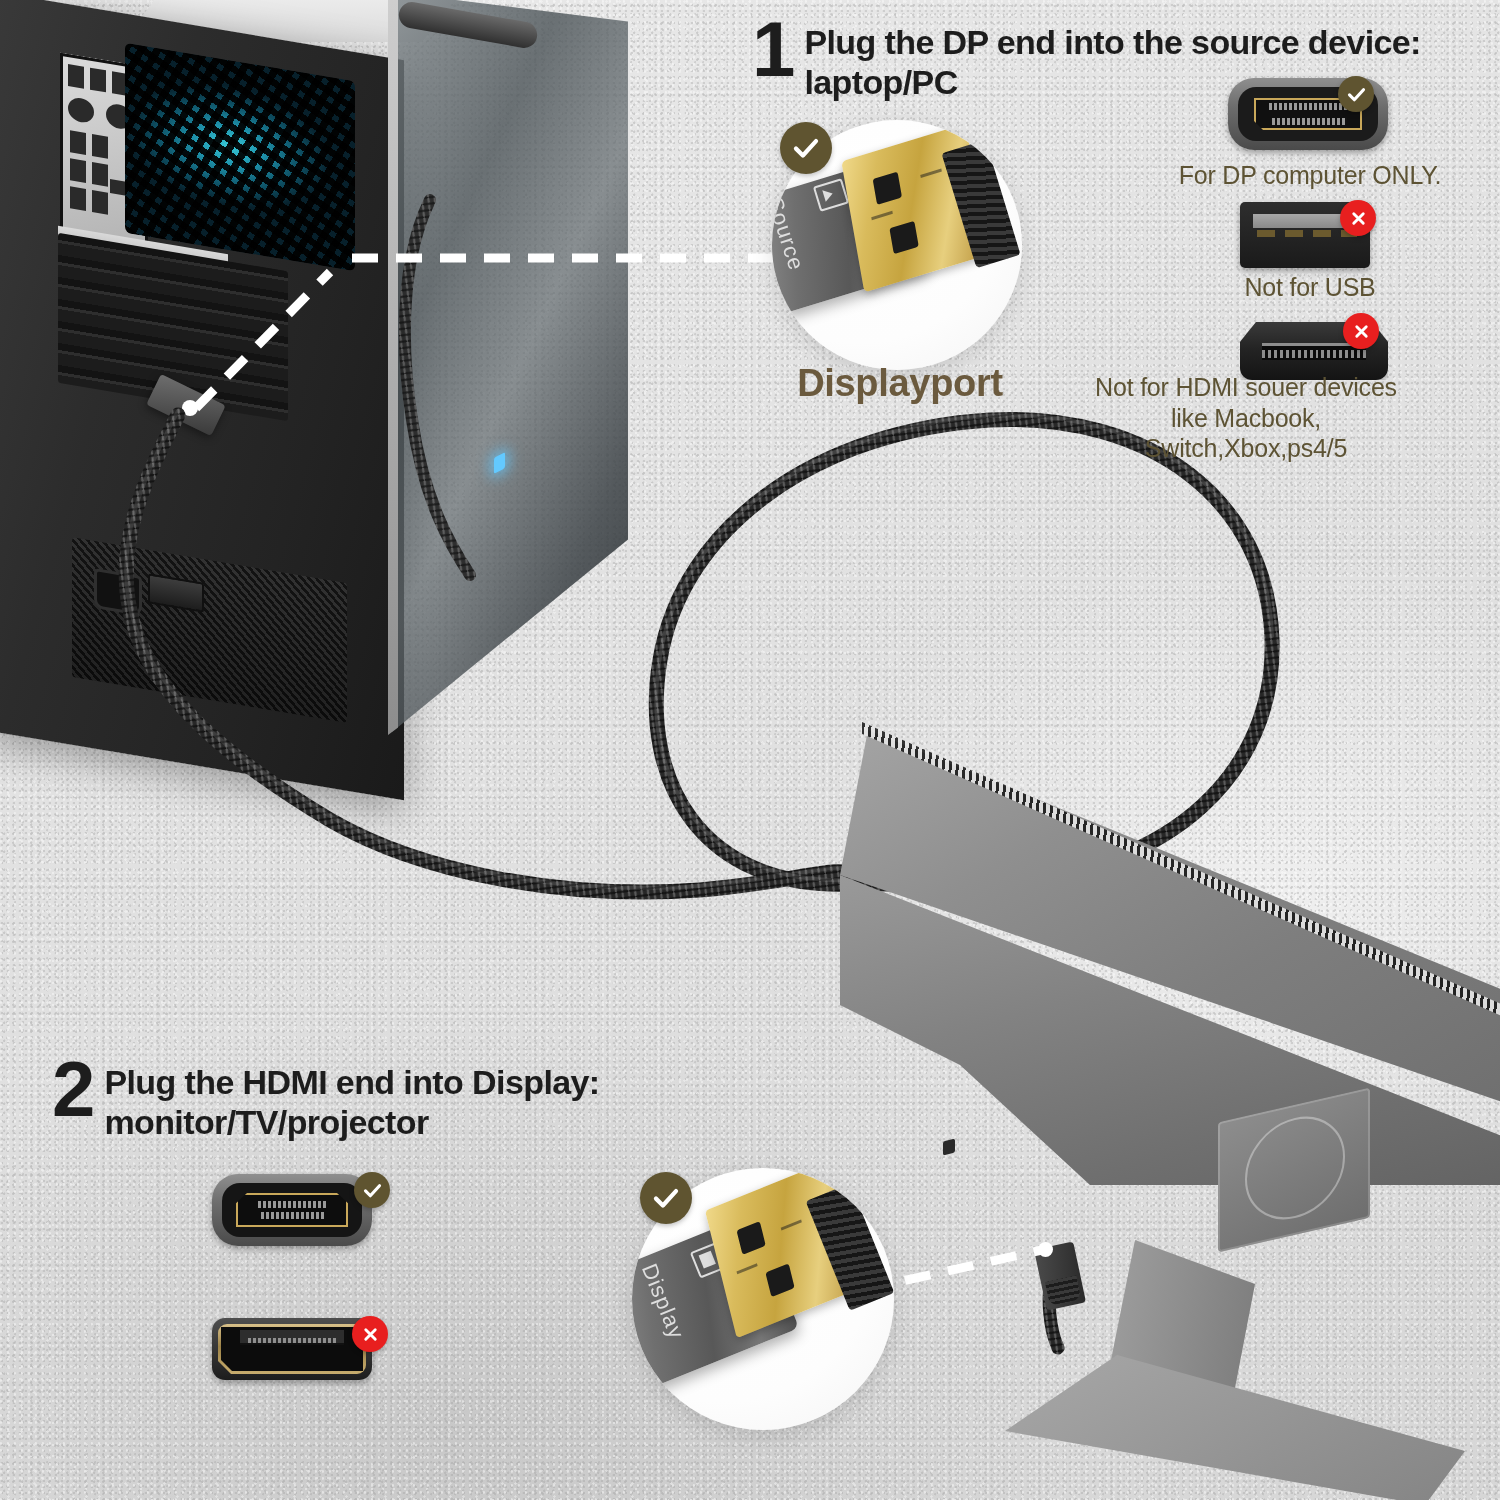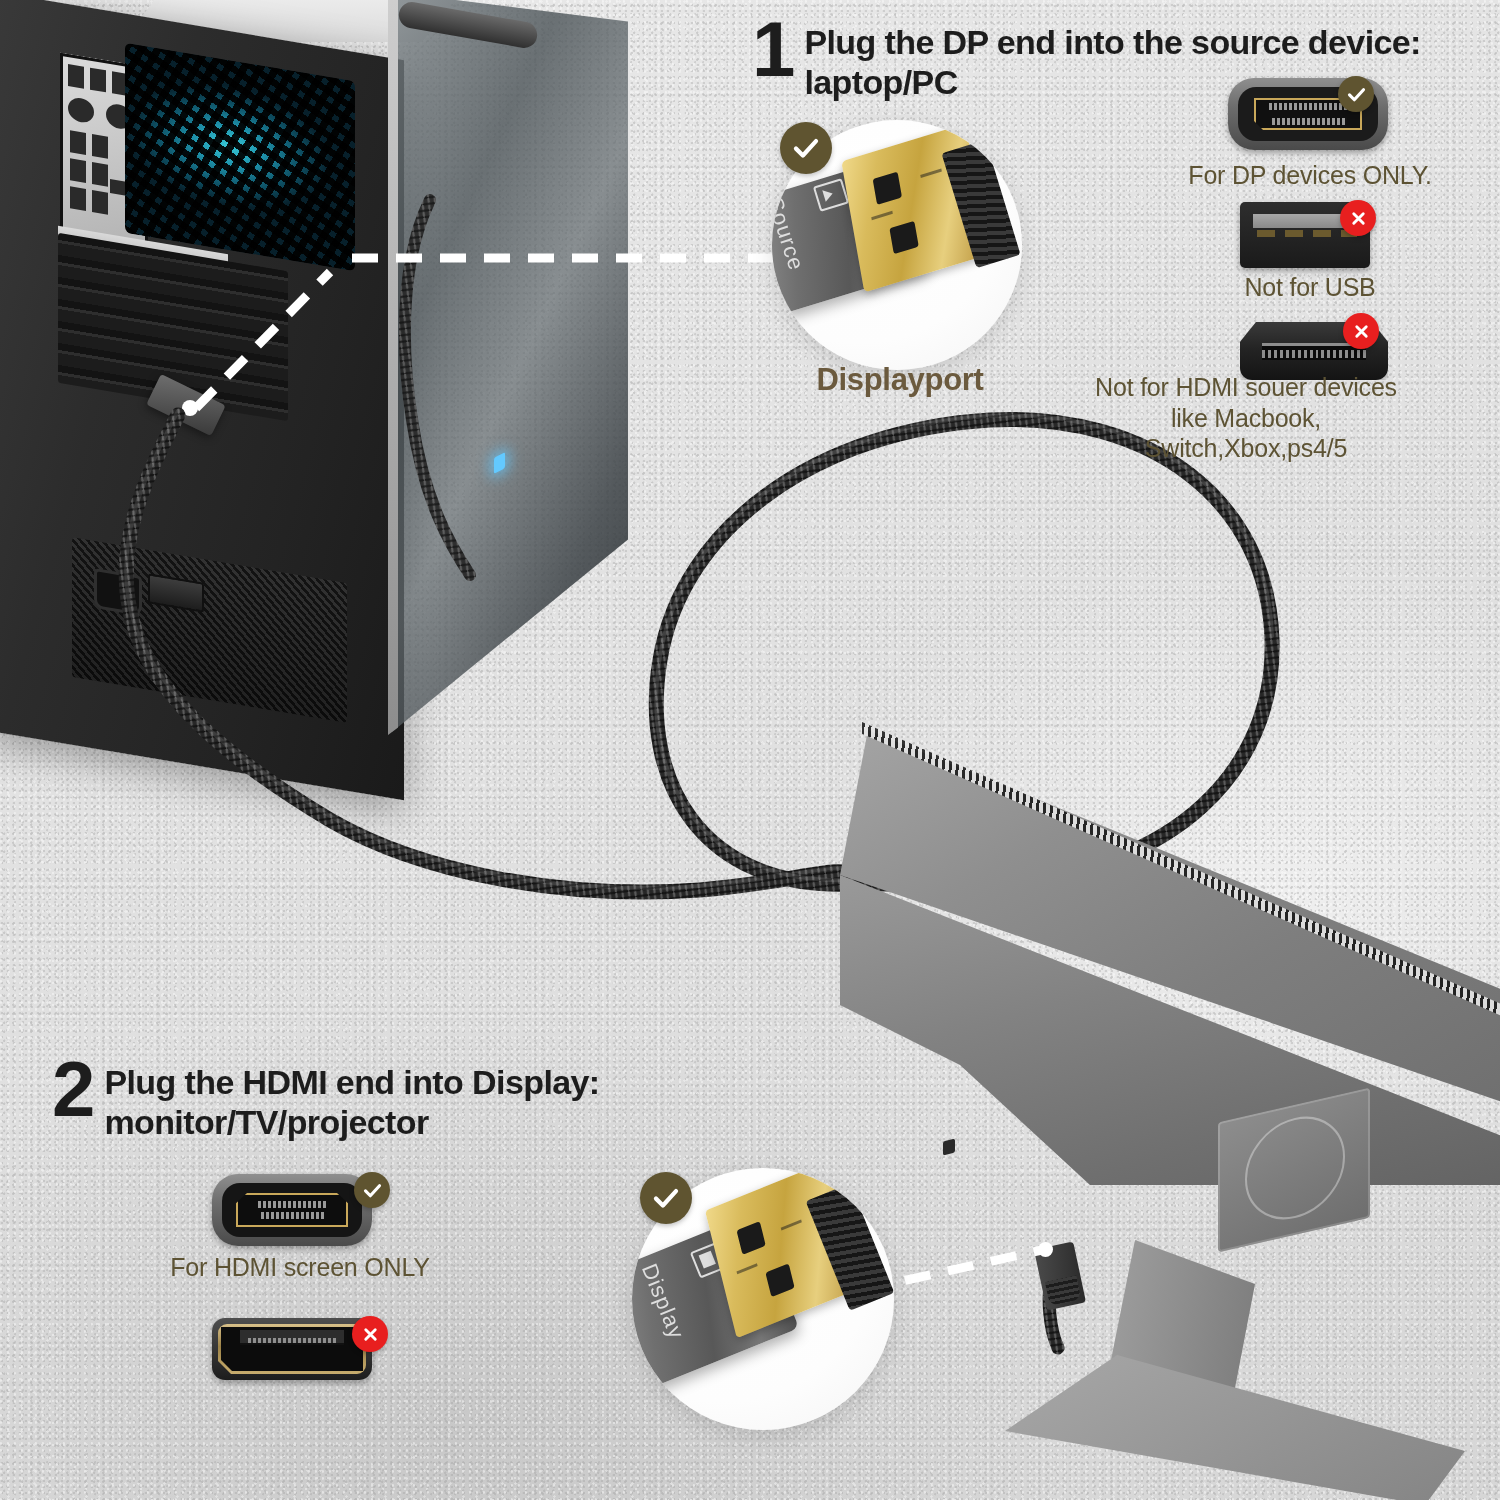--- a/index.html
+++ b/index.html
@@ -55,21 +55,21 @@
   .badge.no{background:#e81f1f;}
   .badge svg{display:block;}
 
   
   .cap{
     position:absolute;text-align:center;color:#5d5334;
     font-size:25px;line-height:1.22;letter-spacing:-.2px;
   }
   .big-cap{
     position:absolute;text-align:center;color:#6b5a3e;
-    font-size:31px;font-weight:bold;letter-spacing:-.3px;
+    font-size:38px;font-weight:bold;letter-spacing:-.3px;
   }
 
   
   .port{position:absolute;}
 
   .dp-port{
     width:160px;height:72px;border-radius:26px;
     background:linear-gradient(180deg,#8f8f8f 0%,#6d6d6d 40%,#4a4a4a 100%);
     padding:9px 10px;box-sizing:border-box;
     box-shadow:0 3px 6px rgba(0,0,0,.3);
@@ -513,21 +513,21 @@
             <i></i>
           </div>
       </div>
     </div>
   </div>
   <div class="badge ok" style="left:1338px;top:76px;width:36px;height:36px;">
     <svg width="21" height="21" viewBox="0 0 24 24">
         <path d="M4 12.5 L9.5 18 L20 6.5" stroke="#fff" stroke-width="3.6" fill="none" stroke-linecap="round" stroke-linejoin="round"></path>
       </svg>
   </div>
-  <div class="cap" style="left:1150px;top:160px;width:320px;">For DP devices ONLY.</div>
+  <div class="cap" style="left:1150px;top:160px;width:320px;">For DP computer ONLY.</div>
 
   <div class="port usb-port" style="left:1240px;top:202px;">
     <div class="tongue"></div>
   </div>
   <div class="badge no" style="left:1340px;top:200px;width:36px;height:36px;">
     <svg width="19" height="19" viewBox="0 0 24 24">
         <path d="M6 6 L18 18 M18 6 L6 18" stroke="#fff" stroke-width="3.6" fill="none" stroke-linecap="round"></path>
       </svg>
   </div>
   <div class="cap" style="left:1150px;top:272px;width:320px;">Not for USB</div>
@@ -601,21 +601,20 @@
             <i></i>
           </div>
       </div>
     </div>
   </div>
   <div class="badge ok" style="left:354px;top:1172px;width:36px;height:36px;">
     <svg width="21" height="21" viewBox="0 0 24 24">
         <path d="M4 12.5 L9.5 18 L20 6.5" stroke="#fff" stroke-width="3.6" fill="none" stroke-linecap="round" stroke-linejoin="round"></path>
       </svg>
   </div>
-  <div class="cap" style="left:140px;top:1252px;width:320px;">For HDMI screen ONLY</div>
 
   <div class="port dp-female" style="left:212px;top:1318px;">
     <div class="ring">
       <div class="cav">
         <div class="blade">
             <i></i>
             <i></i>
             <i></i>
             <i></i>
             <i></i>

